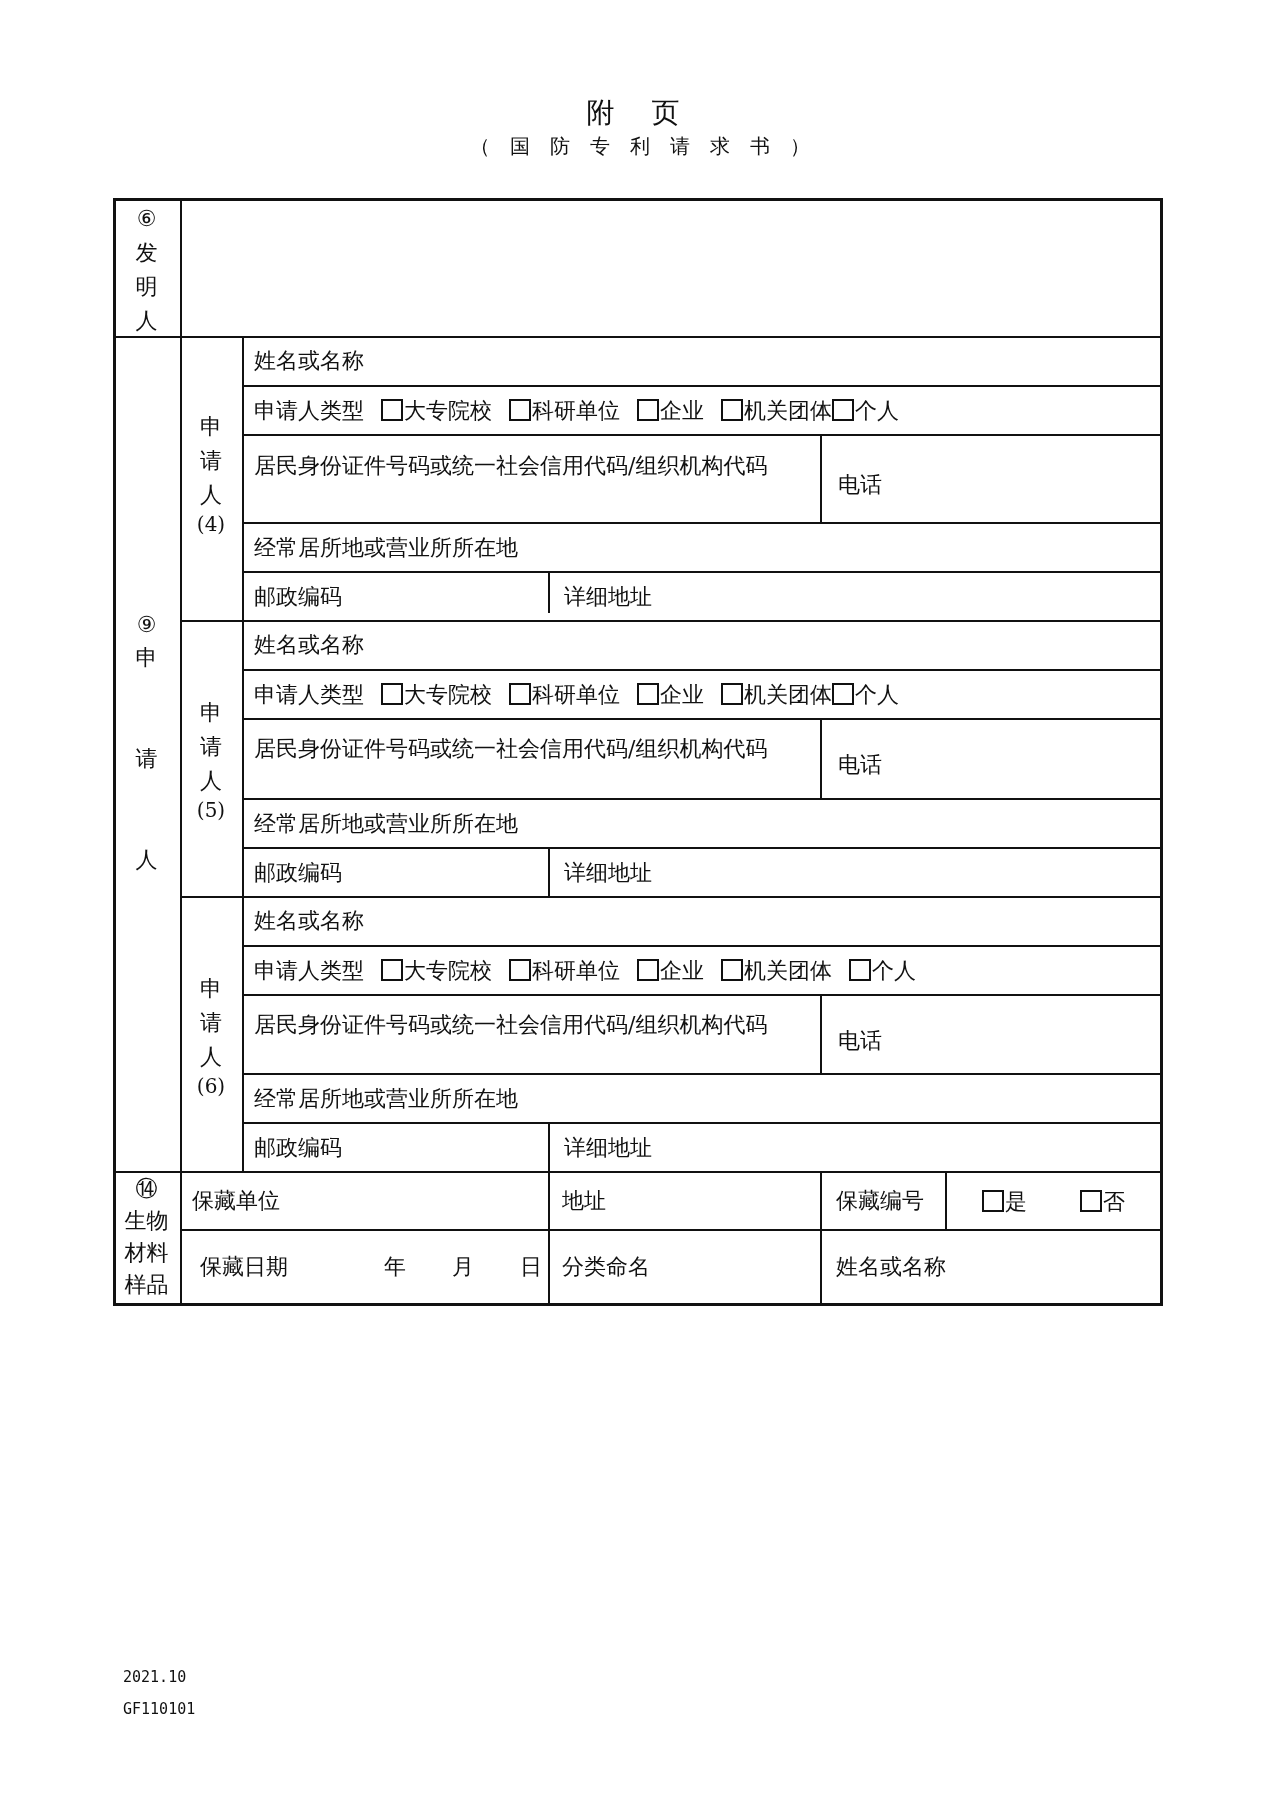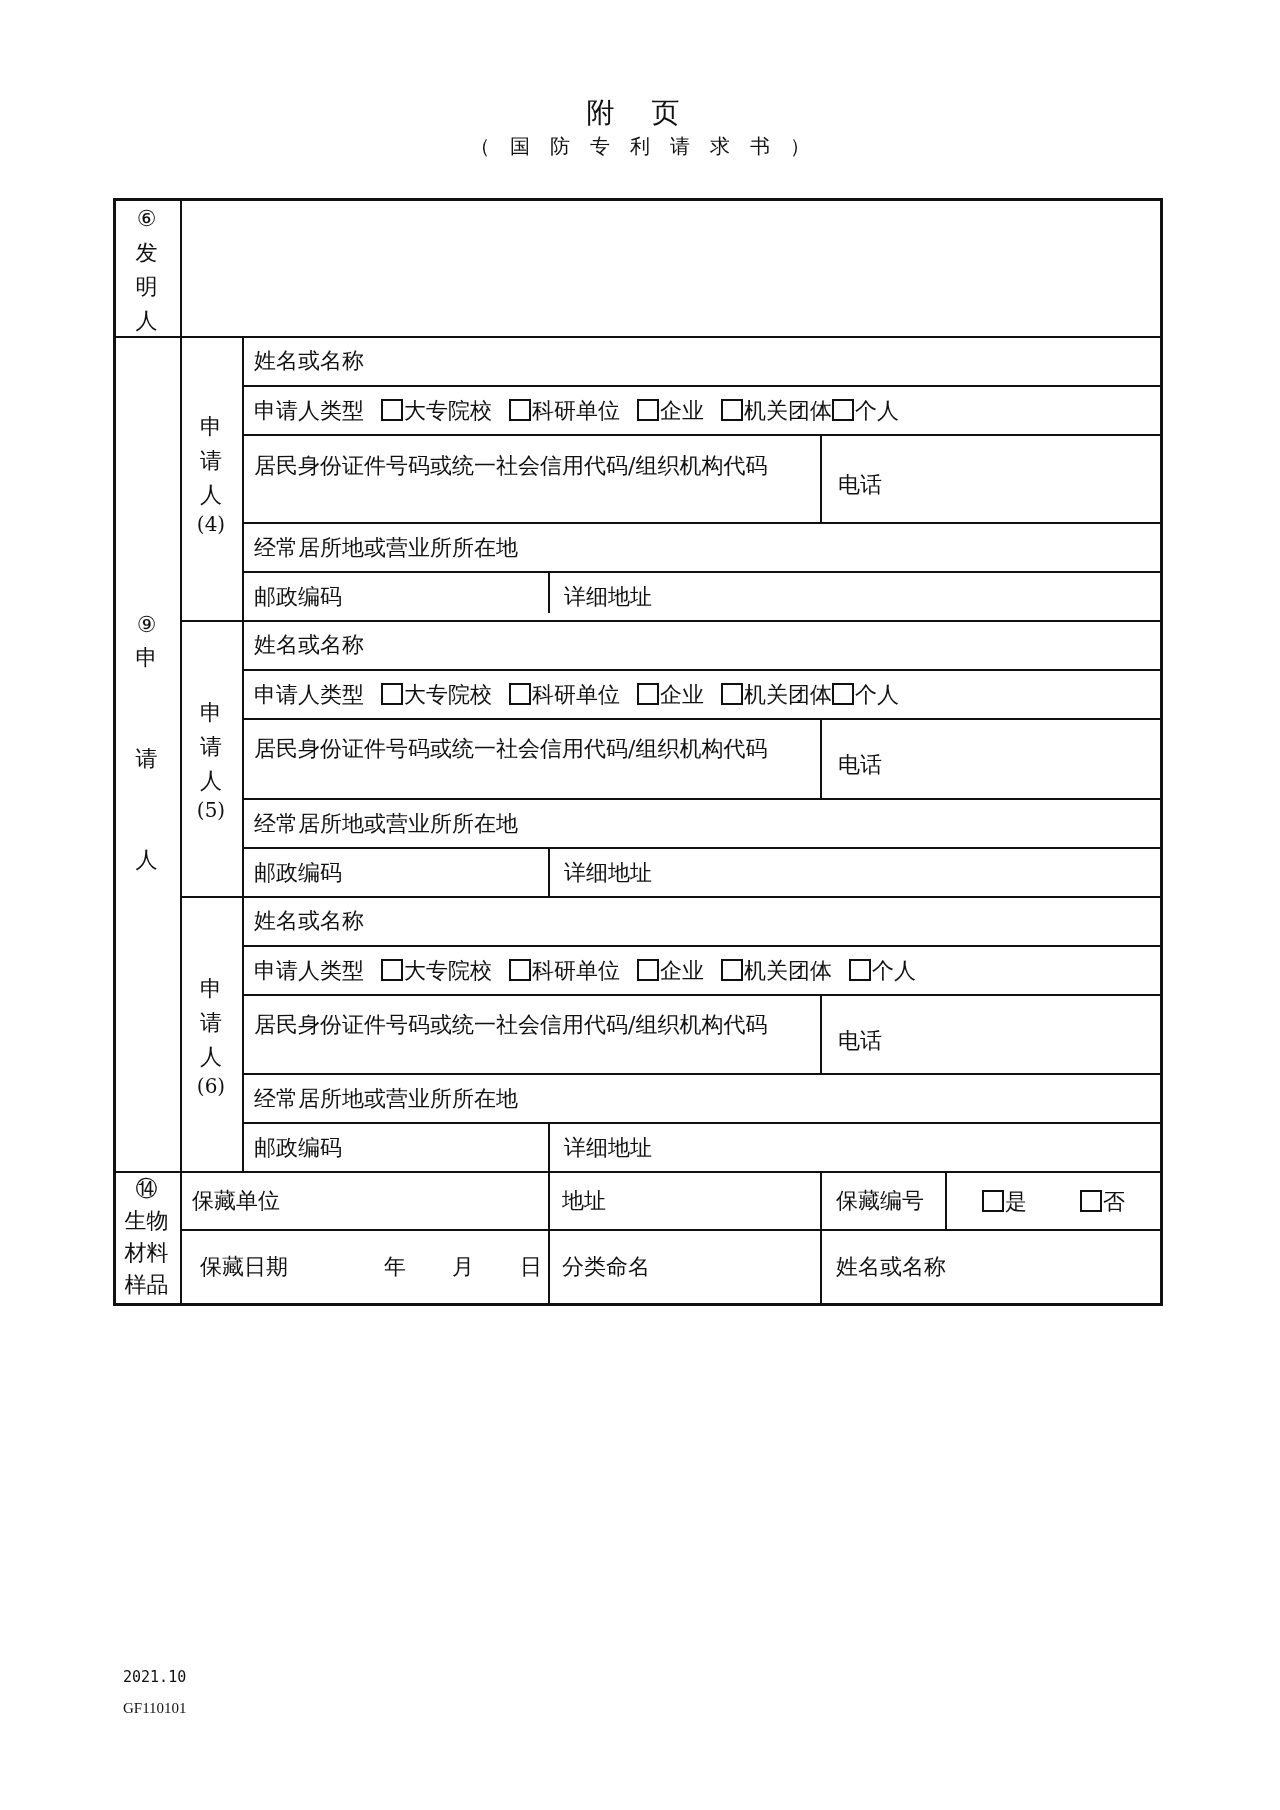--- a/index.html
+++ b/index.html
@@ -167,14 +167,14 @@
   <div class="txt" style="left:982px;top:1190px;"><span class="cb"></span><span>是</span></div>
   <div class="txt" style="left:1080px;top:1190px;"><span class="cb"></span><span>否</span></div>
   <div class="txt" style="left:200px;top:1256px;">保藏日期</div>
   <div class="txt" style="left:384px;top:1256px;">年</div>
   <div class="txt" style="left:452px;top:1256px;">月</div>
   <div class="txt" style="left:520px;top:1256px;">日</div>
   <div class="txt" style="left:562px;top:1256px;">分类命名</div>
   <div class="txt" style="left:836px;top:1256px;">姓名或名称</div>
 </div>
 
-<div class="footer" style="top:1700px;font-family:Liberation Serif, serif;">GF110101</div>
+<div class="footer" style="top:1700px;">GF110101</div>
 <div class="footer" style="top:1668px;">2021.10</div>
 
 </body></html>

